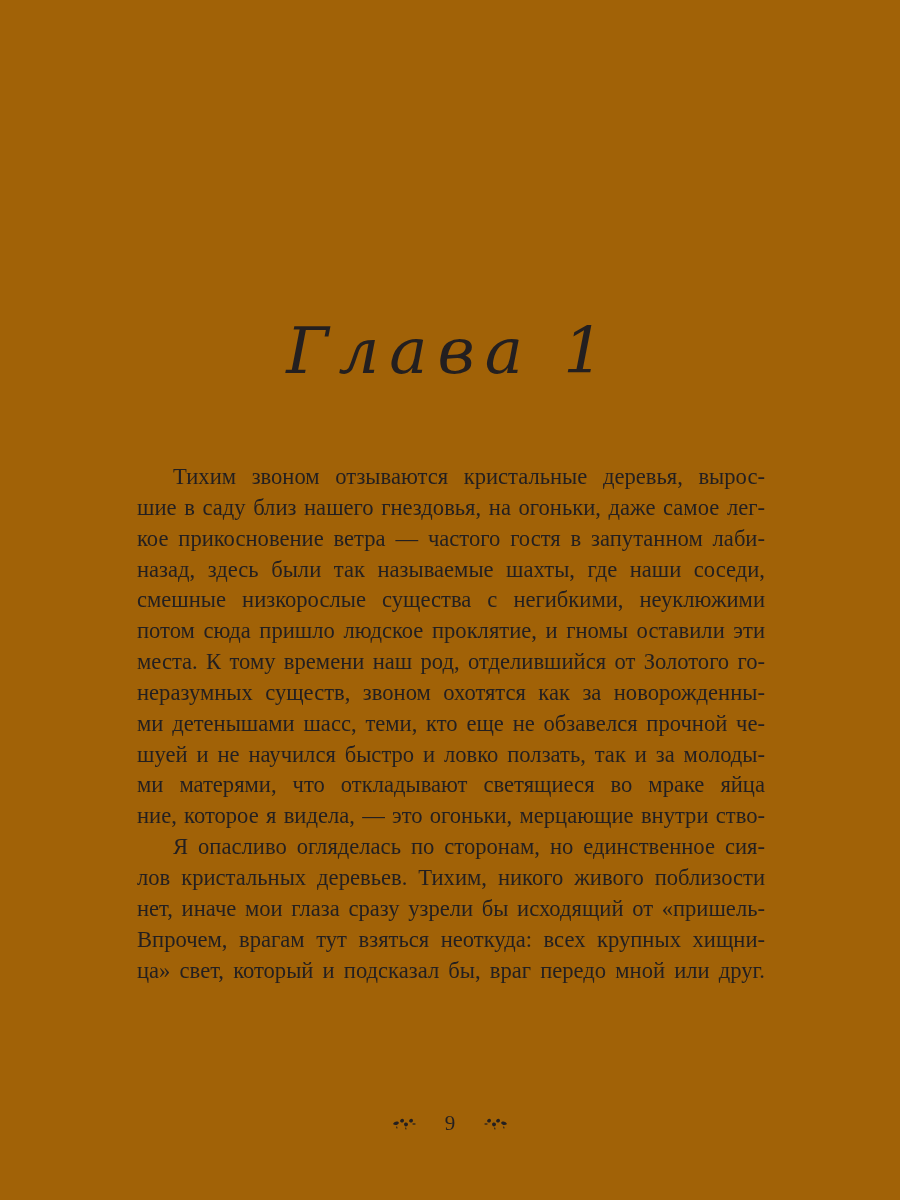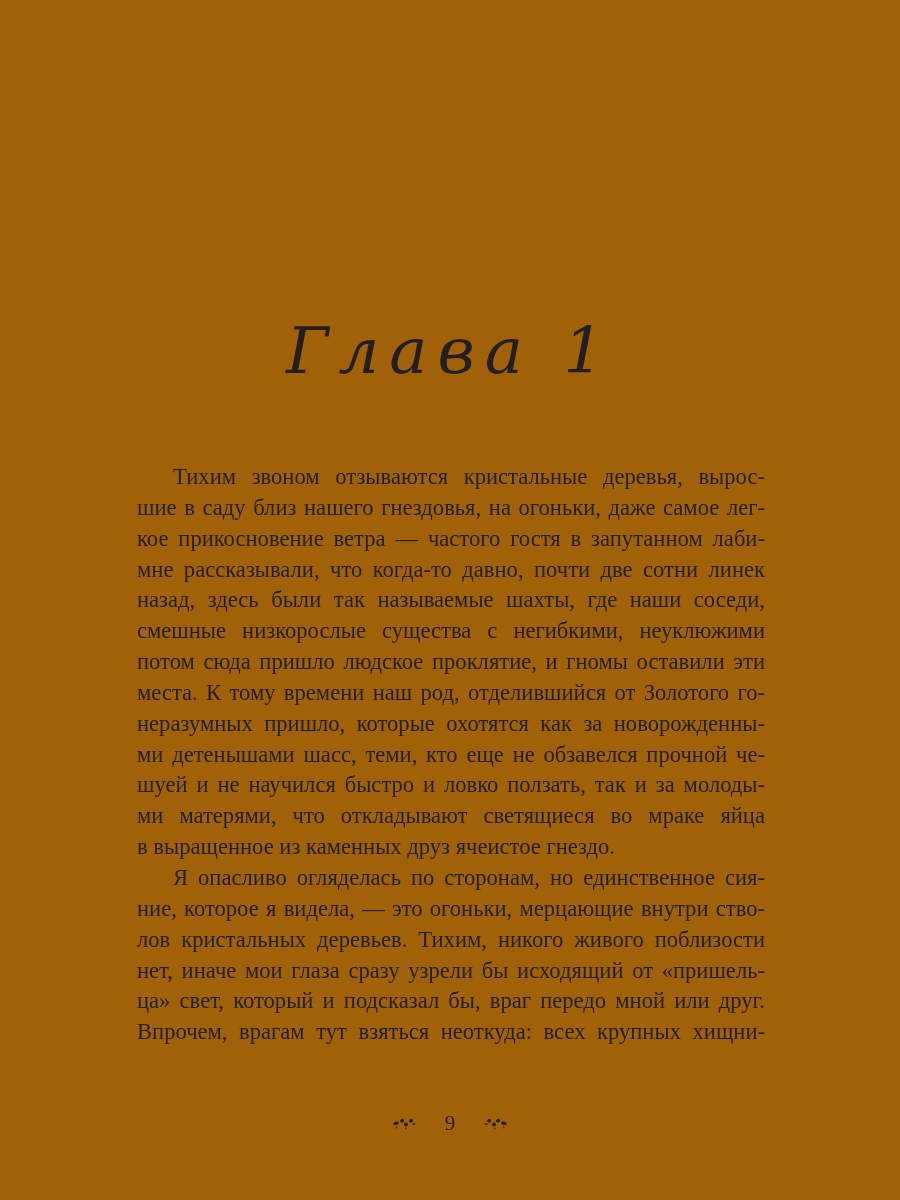--- a/index.html
+++ b/index.html
@@ -84,38 +84,36 @@
 
 <div class="page">
 
   <h1 class="chapter-title">Глава 1</h1>
 
   <div class="body-text">
     <div>
       <span class="line indent">Тихим звоном отзываются кристальные деревья, вырос-</span>
       <span class="line">шие в саду близ нашего гнездовья, на огоньки, даже самое лег-</span>
       <span class="line">кое прикосновение ветра — частого гостя в запутанном лаби-</span>
-      <span class="line">мне рассказывали, что когда-то давно, почти две сотни линек</span>
       <span class="line">назад, здесь были так называемые шахты, где наши соседи,</span>
       <span class="line">смешные низкорослые существа с негибкими, неуклюжими</span>
       <span class="line">потом сюда пришло людское проклятие, и гномы оставили эти</span>
       <span class="line">места. К тому времени наш род, отделившийся от Золотого го-</span>
-      <span class="line">неразумных пришло, которые охотятся как за новорожденны-</span>
+      <span class="line">неразумных существ, звоном охотятся как за новорожденны-</span>
       <span class="line">ми детенышами шасс, теми, кто еще не обзавелся прочной че-</span>
       <span class="line">шуей и не научился быстро и ловко ползать, так и за молоды-</span>
       <span class="line">ми матерями, что откладывают светящиеся во мраке яйца</span>
-      <span class="line last">в выращенное из каменных друз ячеистое гнездо.</span>
     </div>
     <div>
+      <span class="line">ние, которое я видела, — это огоньки, мерцающие внутри ство-</span>
       <span class="line indent">Я опасливо огляделась по сторонам, но единственное сия-</span>
-      <span class="line">ние, которое я видела, — это огоньки, мерцающие внутри ство-</span>
       <span class="line">лов кристальных деревьев. Тихим, никого живого поблизости</span>
       <span class="line">нет, иначе мои глаза сразу узрели бы исходящий от «пришель-</span>
+      <span class="line">Впрочем, врагам тут взяться неоткуда: всех крупных хищни-</span>
       <span class="line">ца» свет, который и подсказал бы, враг передо мной или друг.</span>
-      <span class="line">Впрочем, врагам тут взяться неоткуда: всех крупных хищни-</span>
     </div>
   </div>
 
   <div class="footer">
     <span class="ornament">
       <svg viewBox="0 0 26 16" xmlns="http://www.w3.org/2000/svg">
         <g fill="#231f20">
           <path d="M2 9 C4 6, 7 6, 8 8 C7 10, 4 11, 2 9 Z"></path>
           <path d="M9 6 C10 3, 13 3, 13 6 C12 8, 10 8, 9 6 Z"></path>
           <path d="M13 9 C14 7, 17 7, 17 10 C16 12, 13 12, 13 9 Z"></path>

